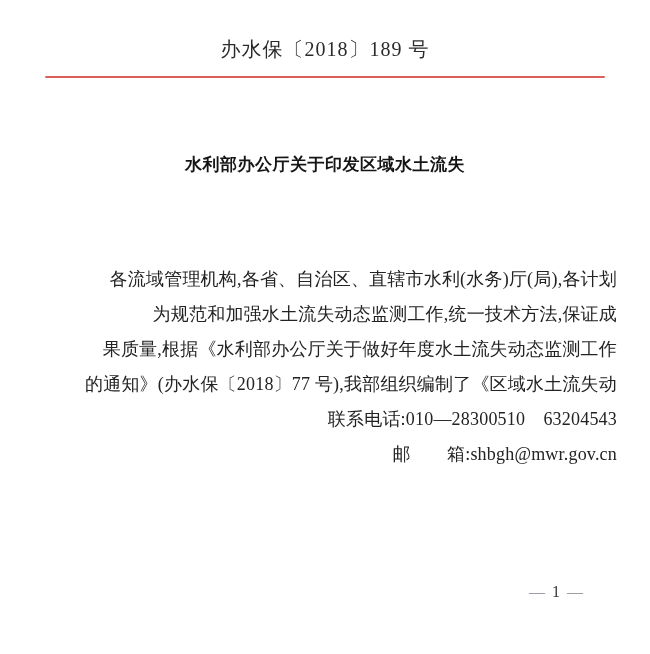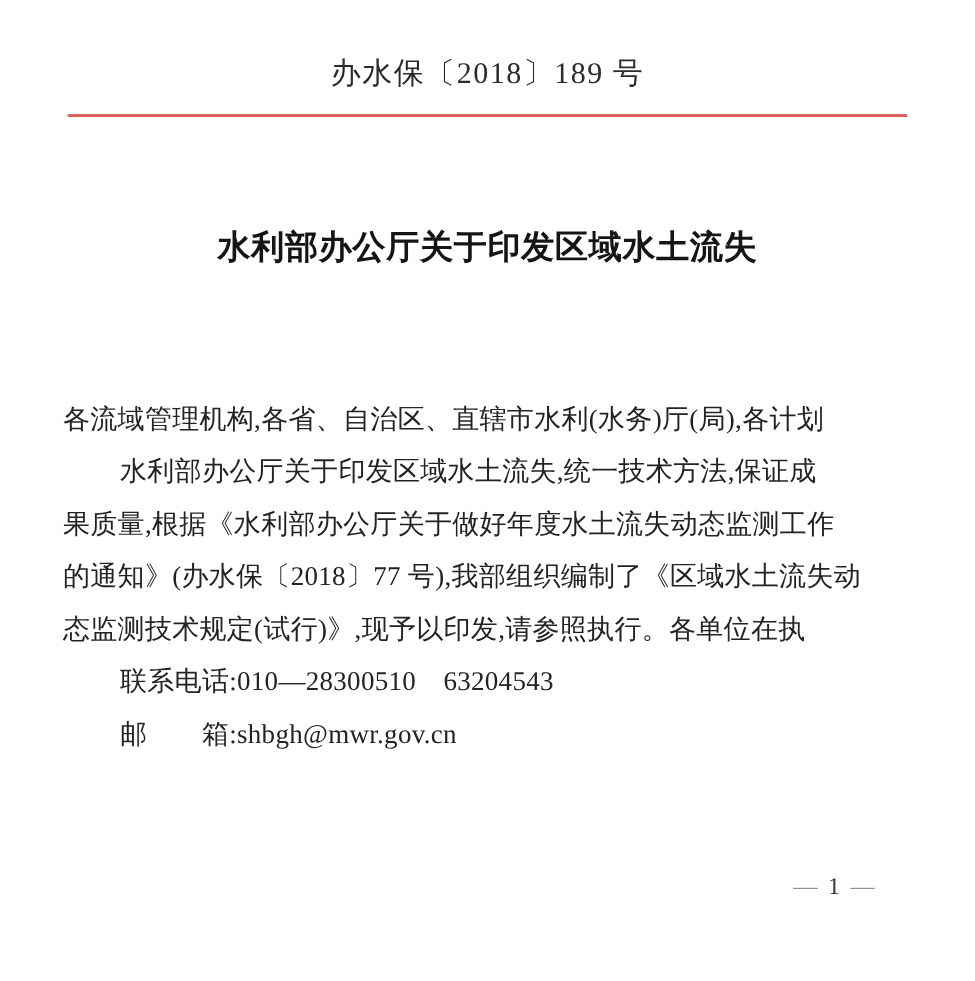--- a/index.html
+++ b/index.html
@@ -31,37 +31,37 @@
     width: 560px;
     height: 2px;
     background: #dc5f5a;
   }
   .title {
     position: absolute;
     top: 142px;
     left: 0;
     width: 100%;
     text-align: center;
-    font-size: 22px;
+    font-size: 17px;
     font-weight: bold;
     line-height: 46px;
     color: #151515;
     letter-spacing: 0.5px;
   }
   .body-text {
     position: absolute;
     top: 262px;
     left: 42px;
     width: 575px;
     font-size: 18px;
     line-height: 35px;
     color: #232323;
     letter-spacing: 0.2px;
   }
-  .line { white-space: nowrap; }
+  .line { white-space: nowrap; text-align: right; }
   .line.indent { text-indent: 38px; }
   .page-number {
     position: absolute;
     top: 582px;
     right: 60px;
     font-size: 16px;
     line-height: 20px;
     color: #3a3d44;
     white-space: nowrap;
   }
@@ -81,24 +81,23 @@
   <div class="doc-number">办水保〔2018〕189 号</div>
 
   <div class="red-line"></div>
 
   <div class="title">
     <div>水利部办公厅关于印发区域水土流失</div>
   </div>
 
   <div class="body-text">
     <div class="line">各流域管理机构,各省、自治区、直辖市水利(水务)厅(局),各计划</div>
-    <div class="line indent">水利部办公厅关于印发区域水土流失,统一技术方法,保证成</div>
+    <div class="line indent">为规范和加强水土流失动态监测工作,统一技术方法,保证成</div>
     <div class="line">果质量,根据《水利部办公厅关于做好年度水土流失动态监测工作</div>
     <div class="line">的通知》(办水保〔2018〕77 号),我部组织编制了《区域水土流失动</div>
-    <div class="line">态监测技术规定(试行)》,现予以印发,请参照执行。各单位在执</div>
     <div class="line indent">联系电话:010—28300510　63204543</div>
     <div class="line indent">邮　　箱:shbgh@mwr.gov.cn</div>
   </div>
 
   <div class="page-number">
     <span class="dash">—</span><span class="num">1</span><span class="dash">—</span>
   </div>
 
 </div>
 

